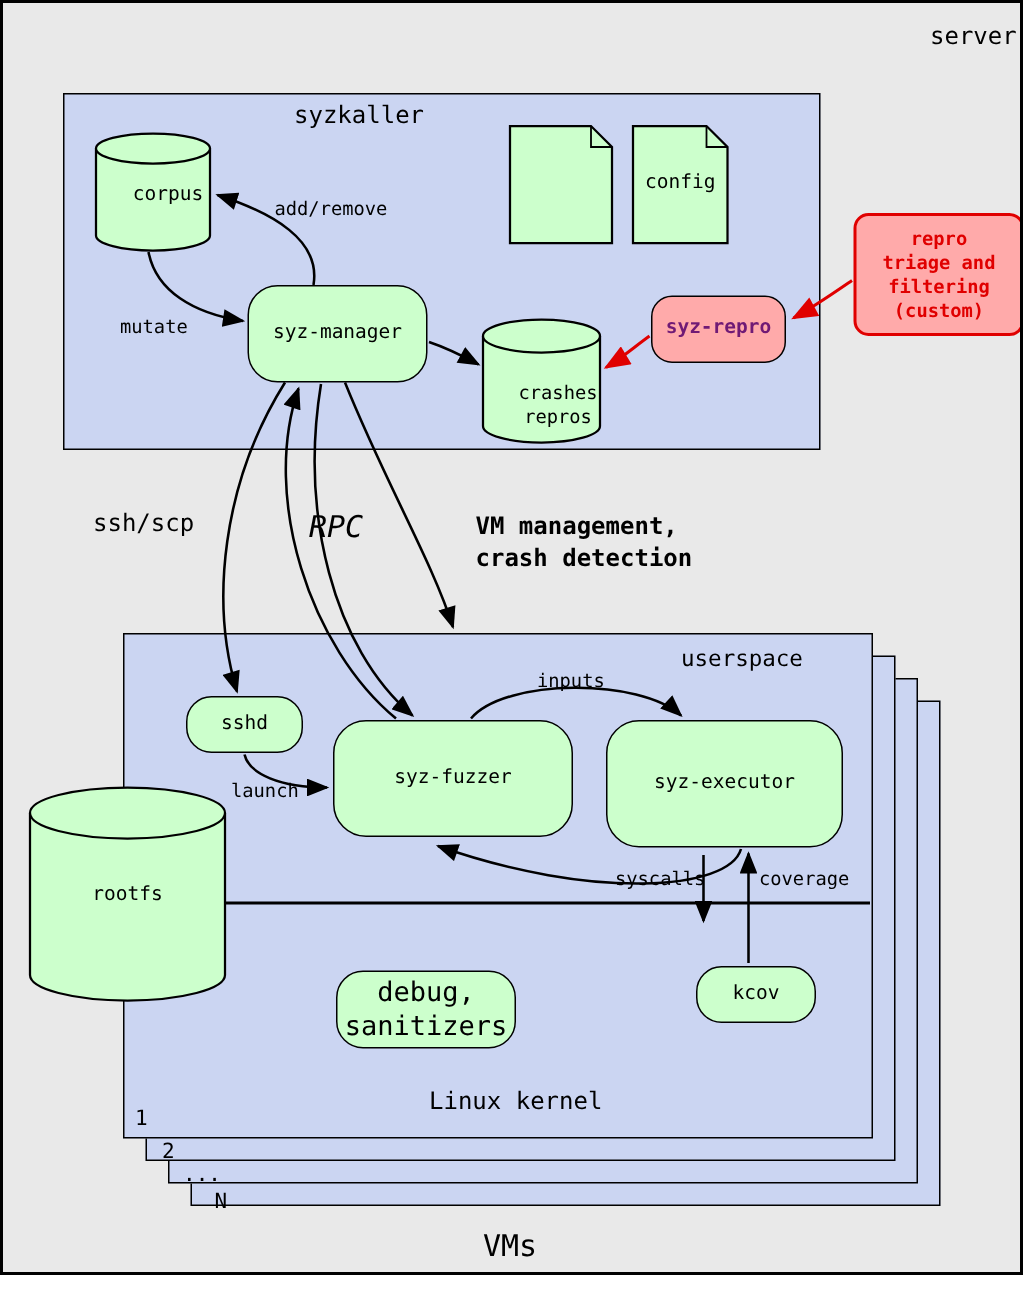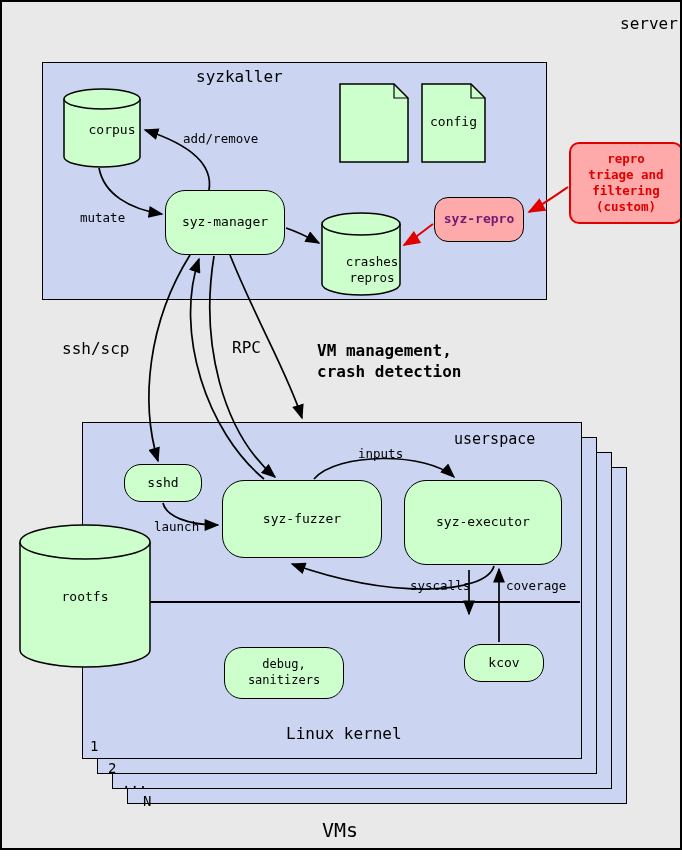--- a/index.html
+++ b/index.html
@@ -78,37 +78,37 @@
   <div class="node" style="left:163px; top:188px; width:120px; height:65px; border-radius:20px;">syz-manager</div>
   <div class="node alert" style="left:432px; top:195px; width:90px; height:45px; border-radius:14px;">syz-repro</div>
   <div class="node alert" style="left:567px; top:140px; width:114px; height:82px; border-radius:10px; border:2px solid #e00000; font-size:12.5px; color:#e00000;">repro
 triage and
 filtering
 (custom)</div>
 
   <div class="node" style="left:122px; top:462px; width:78px; height:38px; border-radius:17px;">sshd</div>
   <div class="node" style="left:220px; top:478px; width:160px; height:78px; border-radius:22px;">syz-fuzzer</div>
   <div class="node" style="left:402px; top:478px; width:158px; height:85px; border-radius:22px;">syz-executor</div>
-  <div class="node" style="left:222px; top:645px; width:120px; height:52px; border-radius:18px; font-size:12px;">debug,
+  <div class="node" style="left:222px; top:645px; width:120px; height:52px; border-radius:18px; font-size:18px;">debug,
 sanitizers</div>
   <div class="node" style="left:462px; top:642px; width:80px; height:38px; border-radius:17px;">kcov</div>
 
   <div class="lbl" style="left:618px; top:12px; font-size:16px;">server</div>
   <div class="lbl" style="left:194px; top:65px; font-size:16px;">syzkaller</div>
 
   <div class="lbl center" style="left:62px; top:120px; width:96px; font-size:13px;">corpus</div>
   <div class="lbl center" style="left:420px; top:112px; width:63px; font-size:13px;">config</div>
   <div class="lbl center" style="left:320px; top:234px; width:100px; font-size:12.5px;margin-top:18px;">crashes
 repros</div>
 
   <div class="lbl" style="left:181px; top:129px; font-size:12.5px;">add/remove</div>
   <div class="lbl" style="left:78px; top:208px; font-size:12.5px;">mutate</div>
 
   <div class="lbl" style="left:60px; top:337px; font-size:16px;">ssh/scp</div>
-  <div class="lbl" style="left:230px; top:336px; font-size:16px;">RPC</div>
+  <div class="lbl" style="left:204px; top:336px; font-size:20px;font-style:italic;">RPC</div>
   <div class="lbl" style="left:315px; top:339px; font-size:16px;font-weight:bold;">VM management,
 crash detection</div>
 
   <div class="lbl" style="left:452px; top:428px; font-size:15px;">userspace</div>
   <div class="lbl" style="left:356px; top:444px; font-size:12.5px;">inputs</div>
   <div class="lbl" style="left:152px; top:517px; font-size:12.5px;">launch</div>
   <div class="lbl" style="left:408px; top:576px; font-size:12.5px;">syscalls</div>
   <div class="lbl" style="left:504px; top:576px; font-size:12.5px;">coverage</div>
   <div class="lbl center" style="left:18px; top:587px; width:130px; font-size:13px;">rootfs</div>
   <div class="lbl" style="left:284px; top:722px; font-size:16px;">Linux kernel</div>

